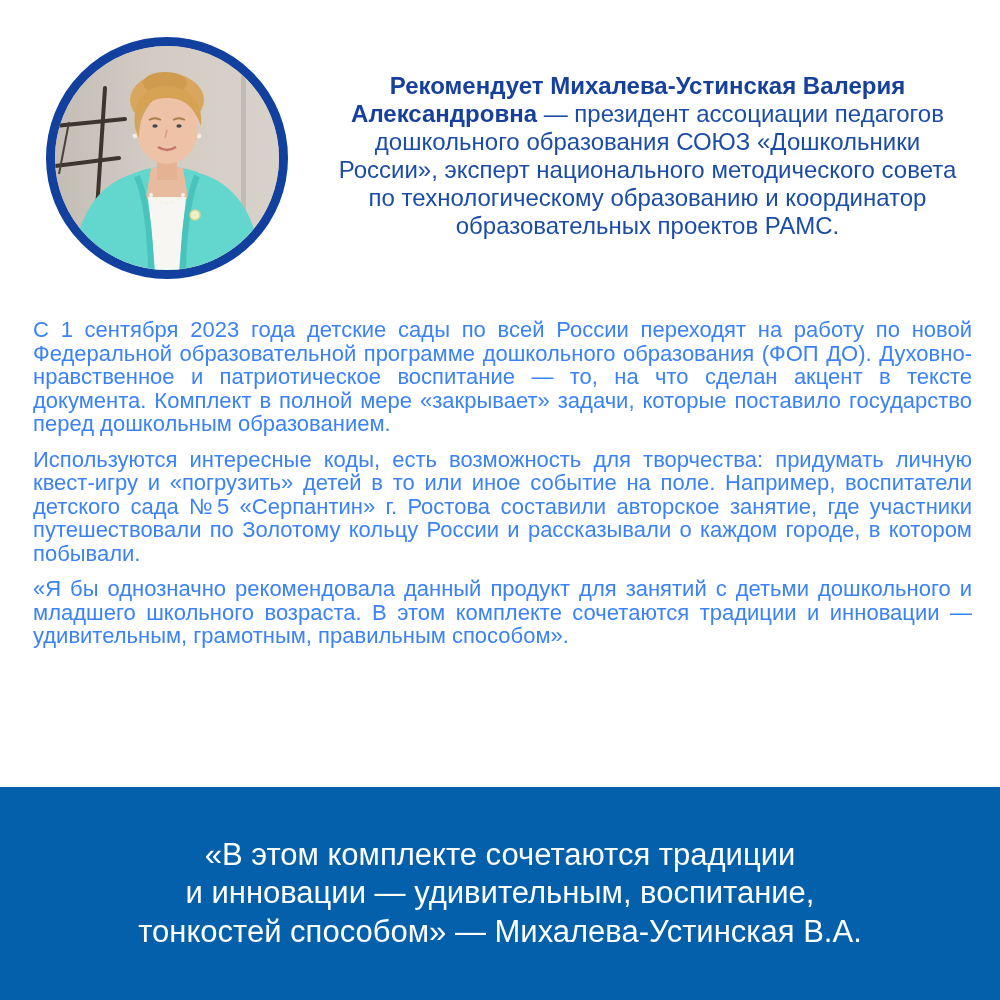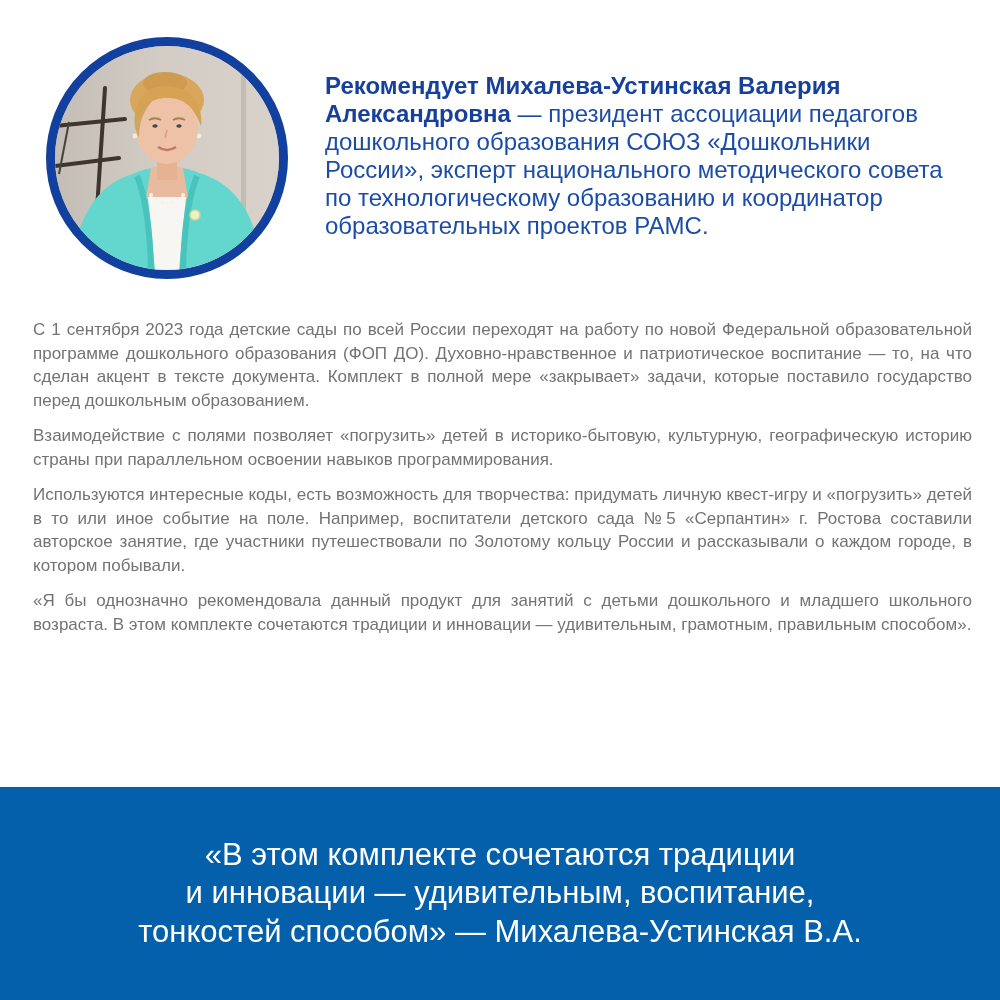--- a/index.html
+++ b/index.html
@@ -31,32 +31,32 @@
   .photo-frame svg { display: block; width: 100%; height: 100%; }
 
   .profile-text {
     position: absolute;
     left: 325px;
     top: 72px;
     width: 645px;
     font-size: 24px;
     line-height: 28px;
     color: #1c4da6;
-    text-align: left;
+    text-align: center;
   }
   .profile-text .name { font-weight: bold; color: #16409c; }
 
   
   .article {
     position: absolute;
     left: 33px;
     right: 28px;
     top: 318px;
-    color: #737373;
-    font-size: 17px;
+    color: #3b82f6;
+    font-size: 22px;
     line-height: 23.5px;
     text-align: justify;
   }
   .article p { margin: 0 0 12px 0; }
 
   
   .banner {
     position: absolute;
     left: 0;
     top: 787px;
@@ -141,21 +141,20 @@
       <circle cx="140" cy="169" r="5" fill="#eef0c9" stroke="#d6d595" stroke-width="1.5"></circle>
     </svg>
   </div>
 
   <div class="profile-text">
     <span class="name">Рекомендует Михалева-Устинская Валерия Александровна</span><span> — президент ассоциации педагогов дошкольного образования СОЮЗ «Дошкольники России», эксперт национального методического совета по технологическому образованию и координатор образовательных проектов РАМС.</span>
   </div>
 
   <div class="article">
     <p>С 1 сентября 2023 года детские сады по всей России переходят на работу по новой Федеральной образовательной программе дошкольного образования (ФОП ДО). Духовно-нравственное и патриотическое воспитание — то, на что сделан акцент в тексте документа. Комплект в полной мере «закрывает» задачи, которые поставило государство перед дошкольным образованием.</p>
-    <p>Взаимодействие с полями позволяет «погрузить» детей в историко-бытовую, культурную, географическую историю страны при параллельном освоении навыков программирования.</p>
     <p>Используются интересные коды, есть возможность для творчества: придумать личную квест-игру и «погрузить» детей в то или иное событие на поле. Например, воспитатели детского сада №5 «Серпантин» г. Ростова составили авторское занятие, где участники путешествовали по Золотому кольцу России и рассказывали о каждом городе, в котором побывали.</p>
     <p>«Я бы однозначно рекомендовала данный продукт для занятий с детьми дошкольного и младшего школьного возраста. В этом комплекте сочетаются традиции и инновации — удивительным, грамотным, правильным способом».</p>
   </div>
 
   <div class="banner">
     <div>«В этом комплекте сочетаются традиции</div>
     <div>и инновации — удивительным, воспитание,</div>
     <div>тонкостей способом» — Михалева-Устинская В.А.</div>
   </div>
 

